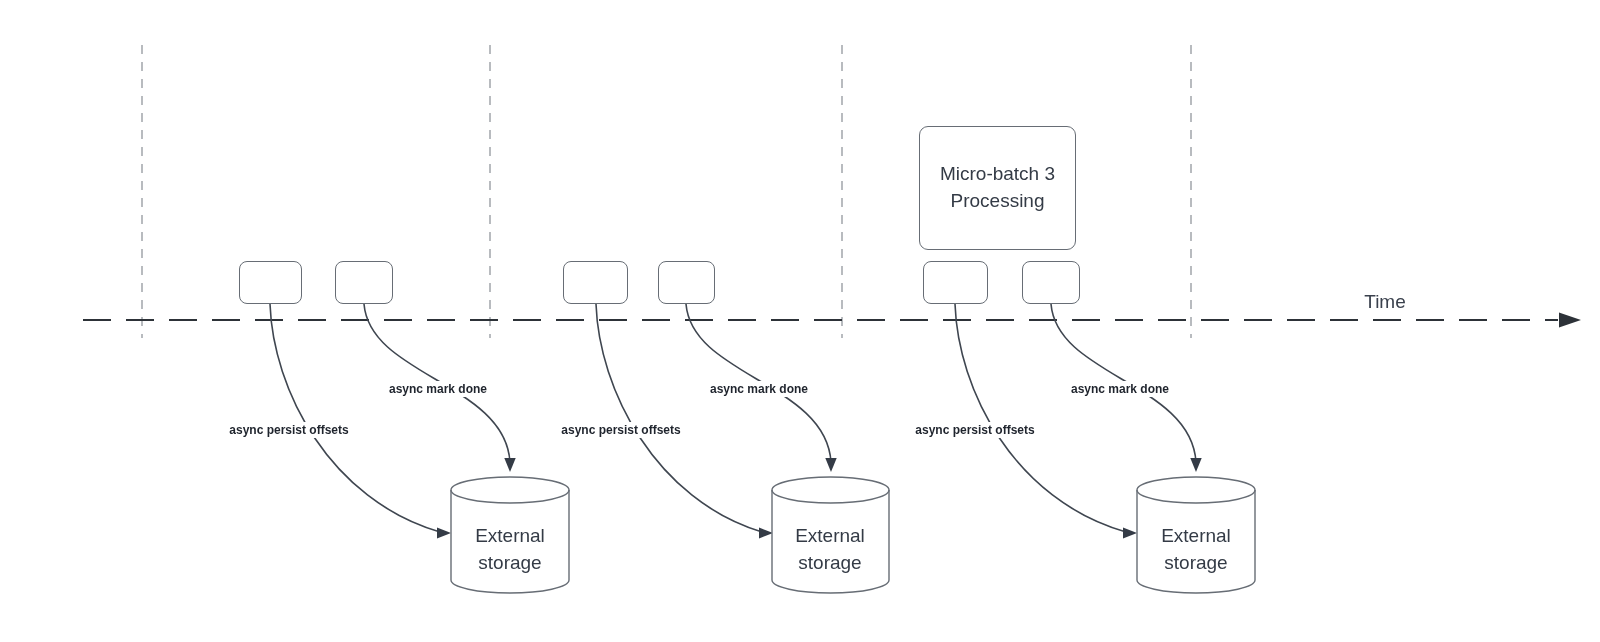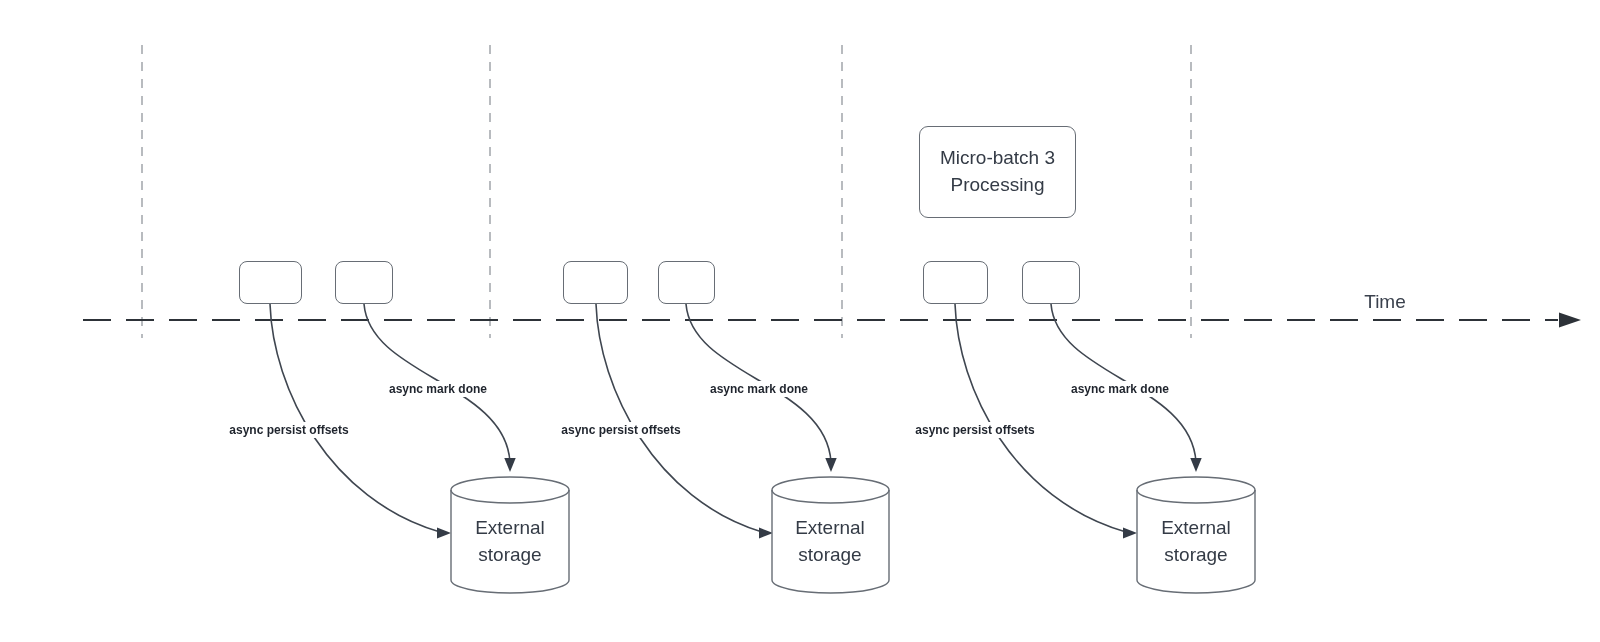--- a/index.html
+++ b/index.html
@@ -49,20 +49,21 @@
     padding: 1px 3px;
   }
   .storage-label {
     position: absolute;
     transform: translate(-50%, -50%);
     width: 108px;
     text-align: center;
     font-size: 19px;
     line-height: 1.4;
     color: #343b46;
+    margin-top: 8px;
   }
   .time-label {
     position: absolute;
     transform: translate(-50%, -50%);
     font-size: 19px;
     color: #3a414d;
     white-space: nowrap;
     margin-top: 32px;
   }
 </style>
@@ -115,21 +116,21 @@
   <div class="edge-label" style="left:289px; top:430px;">async persist offsets</div>
   <div class="edge-label" style="left:438px; top:389px;">async mark done</div>
   <div class="storage-label" style="left:510px; top:542px;">External storage</div>
 
   <div class="small-box" style="left:563px; top:261px; width:65px; height:43px;"></div>
   <div class="small-box" style="left:658px; top:261px; width:57px; height:43px;"></div>
   <div class="edge-label" style="left:621px; top:430px;">async persist offsets</div>
   <div class="edge-label" style="left:759px; top:389px;">async mark done</div>
   <div class="storage-label" style="left:830px; top:542px;">External storage</div>
 
-  <div class="big-box" style="left:919px; top:126px; width:157px; height:92px;">Micro-batch 3 Processing</div>
+  <div class="big-box" style="left:919px; top:126px; width:157px; height:124px;">Micro-batch 3 Processing</div>
   <div class="small-box" style="left:923px; top:261px; width:65px; height:43px;"></div>
   <div class="small-box" style="left:1022px; top:261px; width:58px; height:43px;"></div>
   <div class="edge-label" style="left:975px; top:430px;">async persist offsets</div>
   <div class="edge-label" style="left:1120px; top:389px;">async mark done</div>
   <div class="storage-label" style="left:1196px; top:542px;">External storage</div>
 
   <div class="time-label" style="left:1385px; top:270px;">Time</div>
 
 </div>
 

